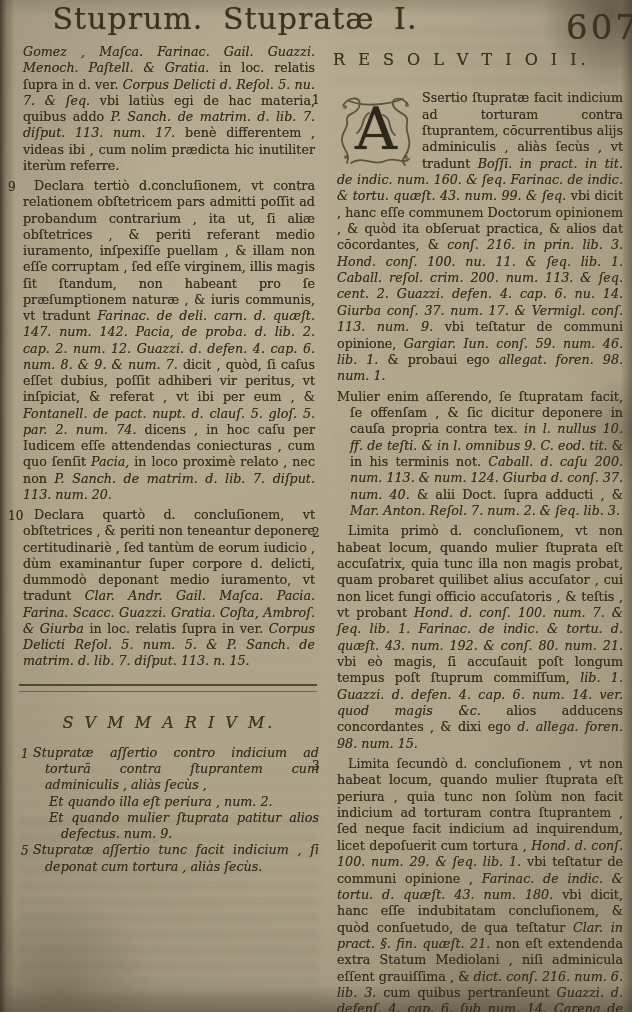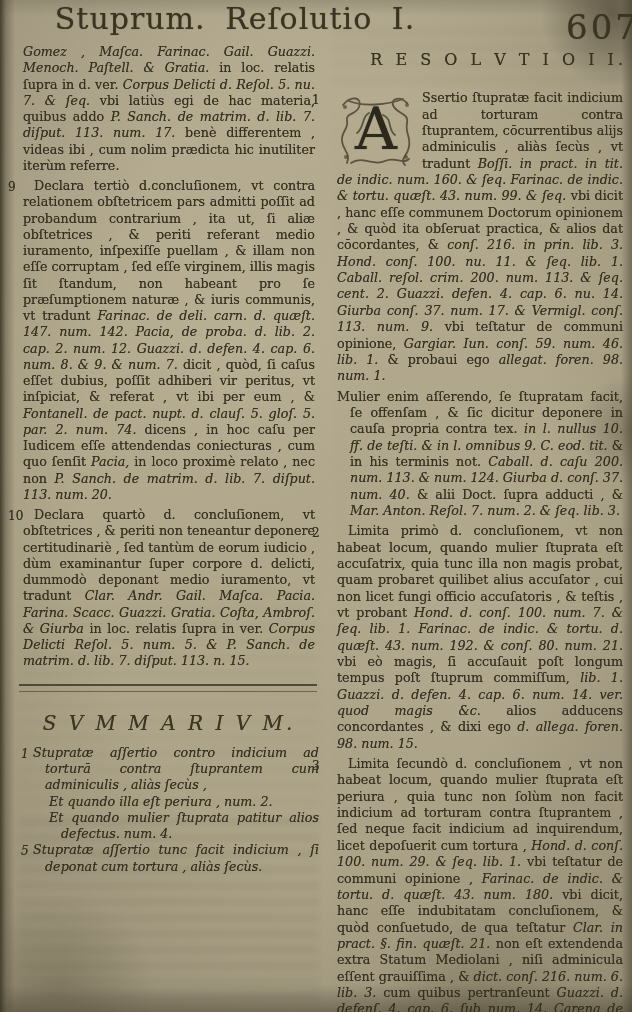--- a/index.html
+++ b/index.html
@@ -36,58 +36,58 @@
   .rc{left:333px;top:46px;width:294px;font-size:12.7px;line-height:16.35px;}
   .par{margin:4px;position:relative;}
   .par.indent{text-indent:11px;}
   .par.hang{padding-left:13px;text-indent:-13px;}
   .num{position:absolute;font-size:12px;font-style:normal;text-indent:0;}
   .lc .num{left:-15px;top:1px;}
   .rc .num{left:-25px;top:2px;}
   .it{font-style:italic;}
   .rule{margin:14px 0 0 0;height:5px;border-top:2px solid rgba(58,52,36,.8);
     border-bottom:1px solid rgba(58,52,36,.55);width:298px;}
-  .sum-head{margin-top:23px;text-align:center;font-style:italic;font-size:20px;
+  .sum-head{margin-top:23px;text-align:center;font-style:italic;font-size:16px;
     letter-spacing:3px;color:#3b3522;}
   .summarium{margin-top:14px;font-style:italic;}
   .sum-item{margin:0;position:relative;padding-left:26px;text-indent:-12px;}
   .sum-item.sub{padding-left:42px;}
   .sum-item .num{left:2px;top:1px;font-style:italic;}
-  .res-head{text-align:right;font-size:16px;letter-spacing:4px;margin:6px 0 22px 0;
+  .res-head{text-align:left;font-size:16px;letter-spacing:4px;margin:6px 0 22px 0;
     color:#38321f;}
   .dropcap{float:left;width:78px;height:76px;position:relative;margin:3px 7px 2px 0;}
   .dropcap svg{position:absolute;inset:0;}
   .dc-letter{position:absolute;left:50%;top:50%;transform:translate(-50%,-54%);
     font-size:58px;line-height:1;color:#2d281c;text-shadow:0 0 1px rgba(40,35,22,.7);}
 </style>
 </head>
 <body>
 
 <div class="page">
 
   <div class="ghost" style="left:19px;top:818px;width:300px;height:188px;opacity:.75;"></div>
   <div class="ghost" style="left:19px;top:590px;width:300px;height:220px;opacity:.28;"></div>
   <div class="ghost" style="left:333px;top:28px;width:290px;height:60px;opacity:.35;"></div>
   <div class="ghost" style="left:333px;top:110px;width:290px;height:880px;opacity:.12;"></div>
 
-  <div class="header-title">Stuprum. Reſolutio I.</div>
+  <div class="header-title">Stuprum. Stupratæ I.</div>
   <div class="folio">607</div>
 
   <div class="col lc">
     <p class="par"><span class="ptxt"><span class="it">Gomez , Maſca. Farinac. Gail. Guazzi. Menoch. Paſtell. &amp; Gratia. </span><span>in loc. relatis ſupra in d. ver. </span><span class="it">Corpus Delicti d. Reſol. 5. nu. 7. &amp; ſeq. </span><span>vbi latiùs egi de hac materia, quibus addo </span><span class="it">P. Sanch. de matrim. d. lib. 7. diſput. 113. num. 17. </span><span>benè differentem , videas ibi , cum nolim prædicta hic inutiliter iterùm referre.</span></span></p>
     <p class="par indent"><span class="num">9</span><span class="ptxt"><span>Declara tertiò d.concluſionem, vt contra relationem obſtetricem pars admitti poſſit ad probandum contrarium , ita ut, ſi aliæ obſtetrices , &amp; periti referant medio iuramento, inſpexiſſe puellam , &amp; illam non eſſe corruptam , ſed eſſe virginem, illis magis ſit ſtandum, non habeant pro ſe præſumptionem naturæ , &amp; iuris communis, vt tradunt </span><span class="it">Farinac. de deli. carn. d. quæſt. 147. num. 142. Pacia, de proba. d. lib. 2. cap. 2. num. 12. Guazzi. d. defen. 4. cap. 6. num. 8. &amp; 9. &amp; num. 7. </span><span>dicit , quòd, ſi caſus eſſet dubius, poſſit adhiberi vir peritus, vt inſpiciat, &amp; referat , vt ibi per eum , &amp; </span><span class="it">Fontanell. de pact. nupt. d. clauſ. 5. gloſ. 5. par. 2. num. 74. </span><span>dicens , in hoc caſu per Iudicem eſſe attendendas coniecturas , cum quo ſenſit </span><span class="it">Pacia, </span><span>in loco proximè relato , nec non </span><span class="it">P. Sanch. de matrim. d. lib. 7. diſput. 113. num. 20.</span></span></p>
     <p class="par indent"><span class="num">10</span><span class="ptxt"><span>Declara quartò d. concluſionem, vt obſtetrices , &amp; periti non teneantur deponere certitudinariè , ſed tantùm de eorum iudicio , dùm examinantur ſuper corpore d. delicti, dummodò deponant medio iuramento, vt tradunt </span><span class="it">Clar. Andr. Gail. Maſca. Pacia. Farina. Scacc. Guazzi. Gratia. Coſta, Ambroſ. &amp; Giurba </span><span>in loc. relatis ſupra in ver. </span><span class="it">Corpus Delicti Reſol. 5. num. 5. &amp; P. Sanch. de matrim. d. lib. 7. diſput. 113. n. 15.</span></span></p>
 
     <div class="rule"></div>
     <div class="sum-head">S V M M A R I V M.</div>
 
     <div class="summarium">
       <p class="sum-item"><span class="num">1</span><span>Stupratæ aſſertio contro indicium ad torturā contra ſtuprantem cum adminiculis , aliàs ſecùs ,</span></p>
       <p class="sum-item sub"><span>Et quando illa eſt periura , num. 2.</span></p>
-      <p class="sum-item sub"><span>Et quando mulier ſtuprata patitur alios defectus. num. 4.</span></p>
+      <p class="sum-item sub"><span>Et quando mulier ſtuprata patitur alios defectus. num. 9.</span></p>
       <p class="sum-item"><span class="num">5</span><span>Stupratæ aſſertio tunc facit indicium , ſi deponat cum tortura , aliàs ſecùs.</span></p>
     </div>
   </div>
 
   <div class="col rc">
     <div class="res-head">R E S O L V T I O   I I.</div>
 
     <p class="par first">
       <span class="num">1</span>
       <span class="dropcap">

